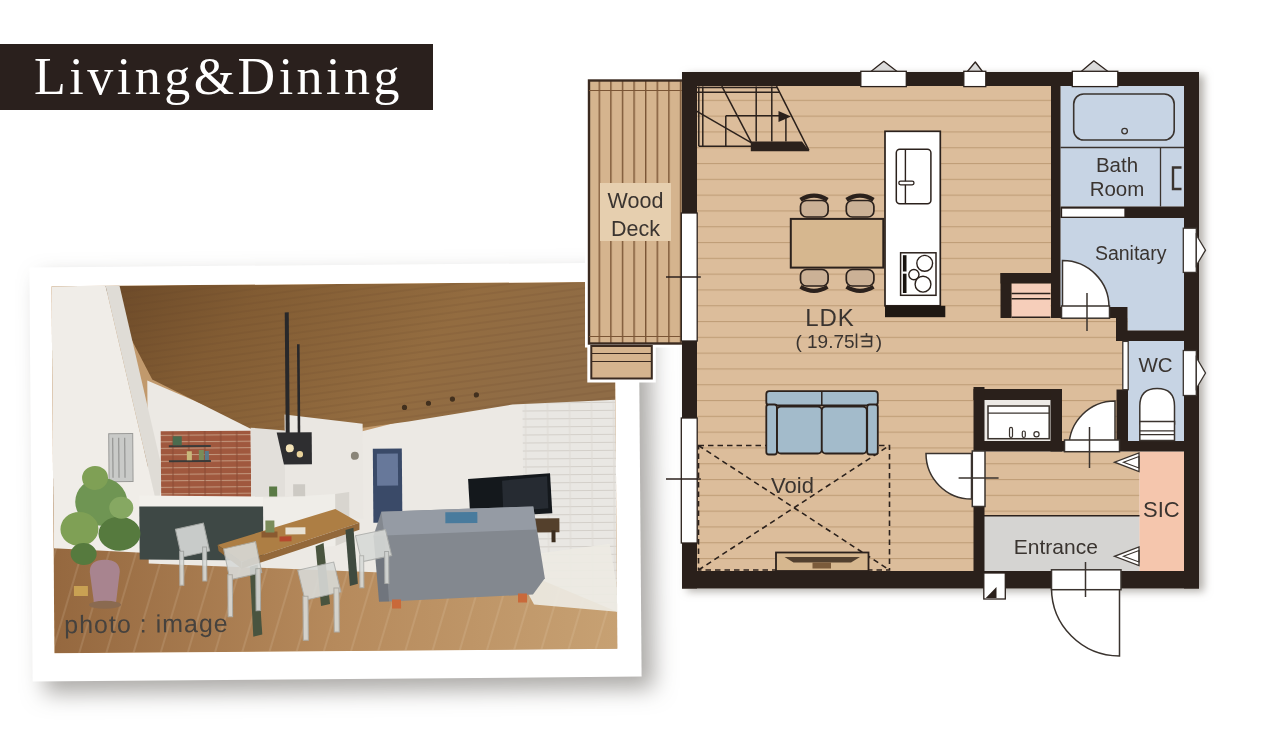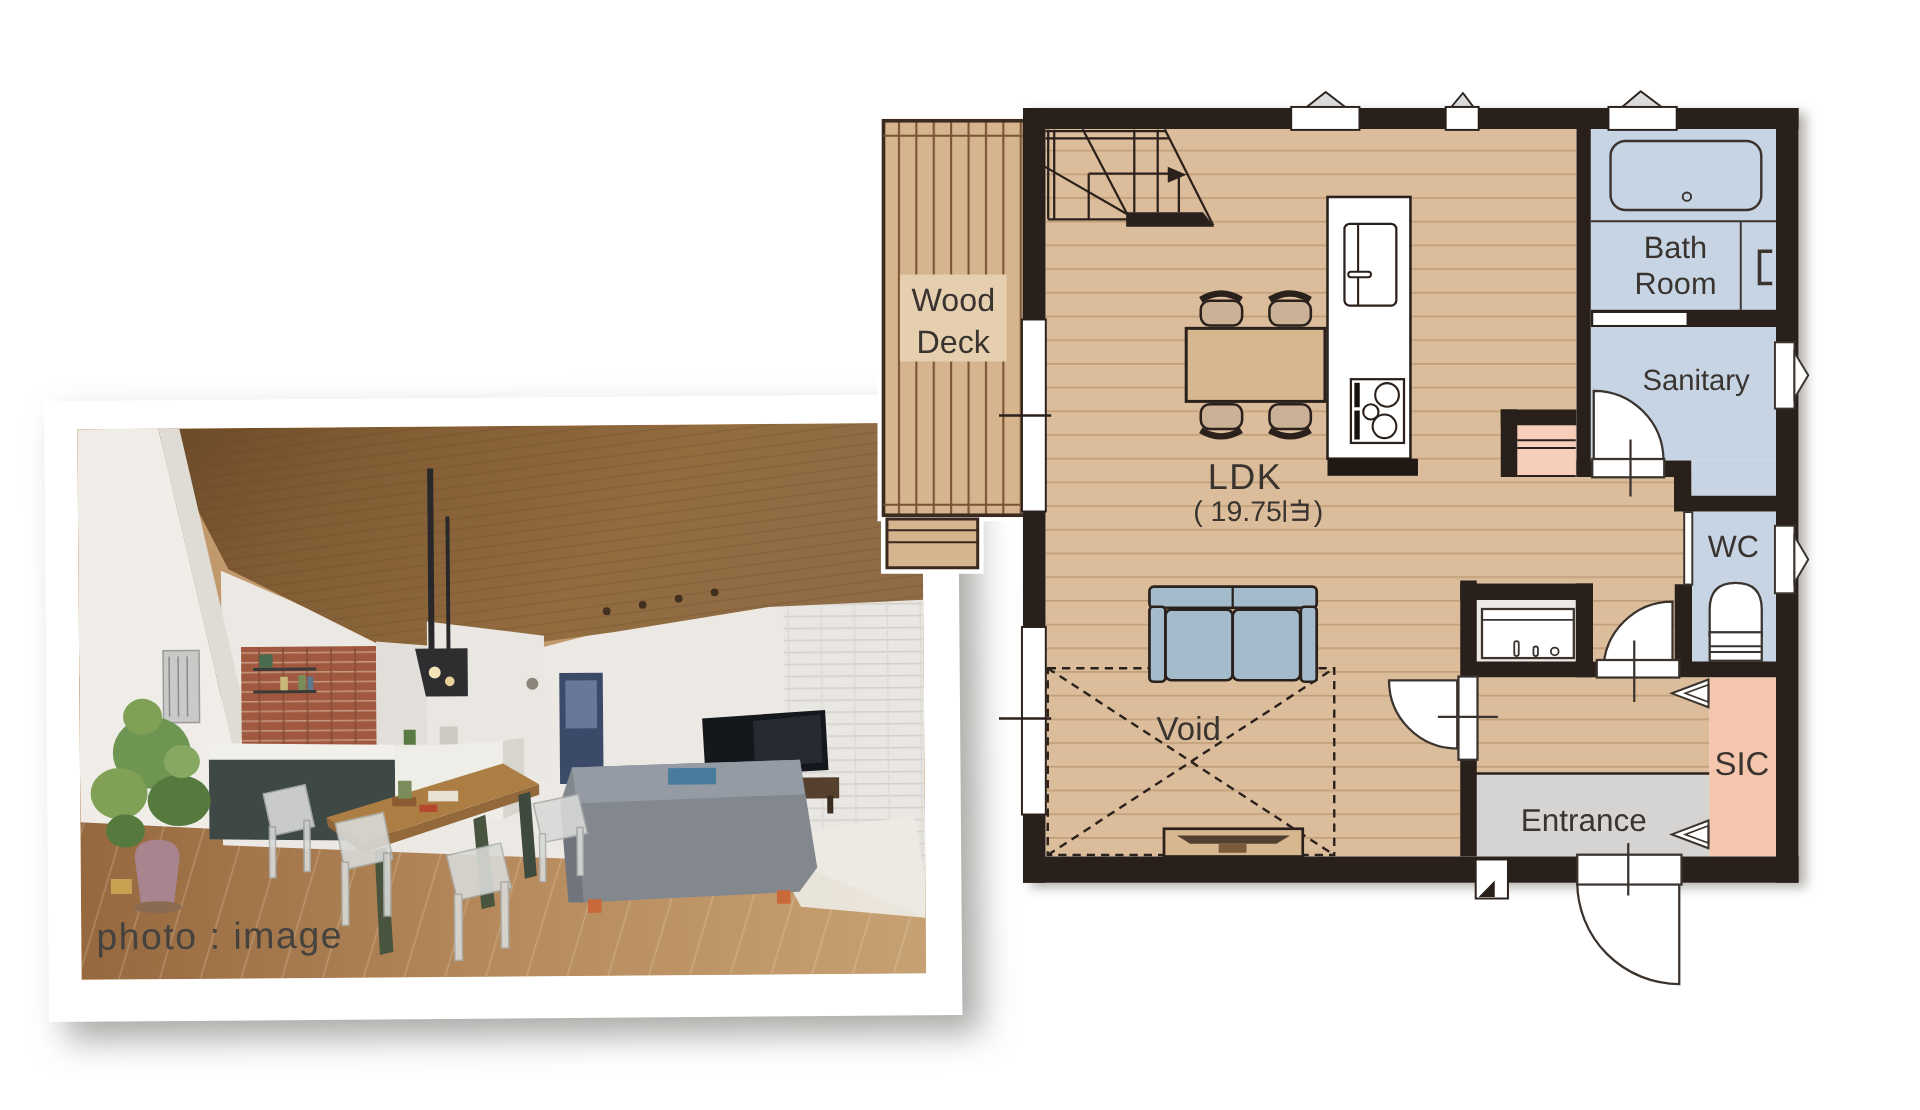--- a/index.html
+++ b/index.html
@@ -374,13 +374,16 @@
       </g>
       <text x="879" y="347.5" font-size="19" text-anchor="middle">)</text>
       <text x="1117" y="172.3" font-size="20.5" text-anchor="middle">Bath</text>
       <text x="1117" y="196" font-size="20.5" text-anchor="middle">Room</text>
       <text x="1130.7" y="260.3" font-size="19.5" text-anchor="middle">Sanitary</text>
       <text x="1155.5" y="371.5" font-size="20.5" text-anchor="middle">WC</text>
       <text x="1161.3" y="516.5" font-size="22" text-anchor="middle">SIC</text>
       <text x="1055.8" y="554" font-size="21" text-anchor="middle">Entrance</text>
     </g>
   </svg>
+  <div id="banner">
+      <span>Living&amp;Dining</span>
+    </div>
 </div>
 
 </body></html>

